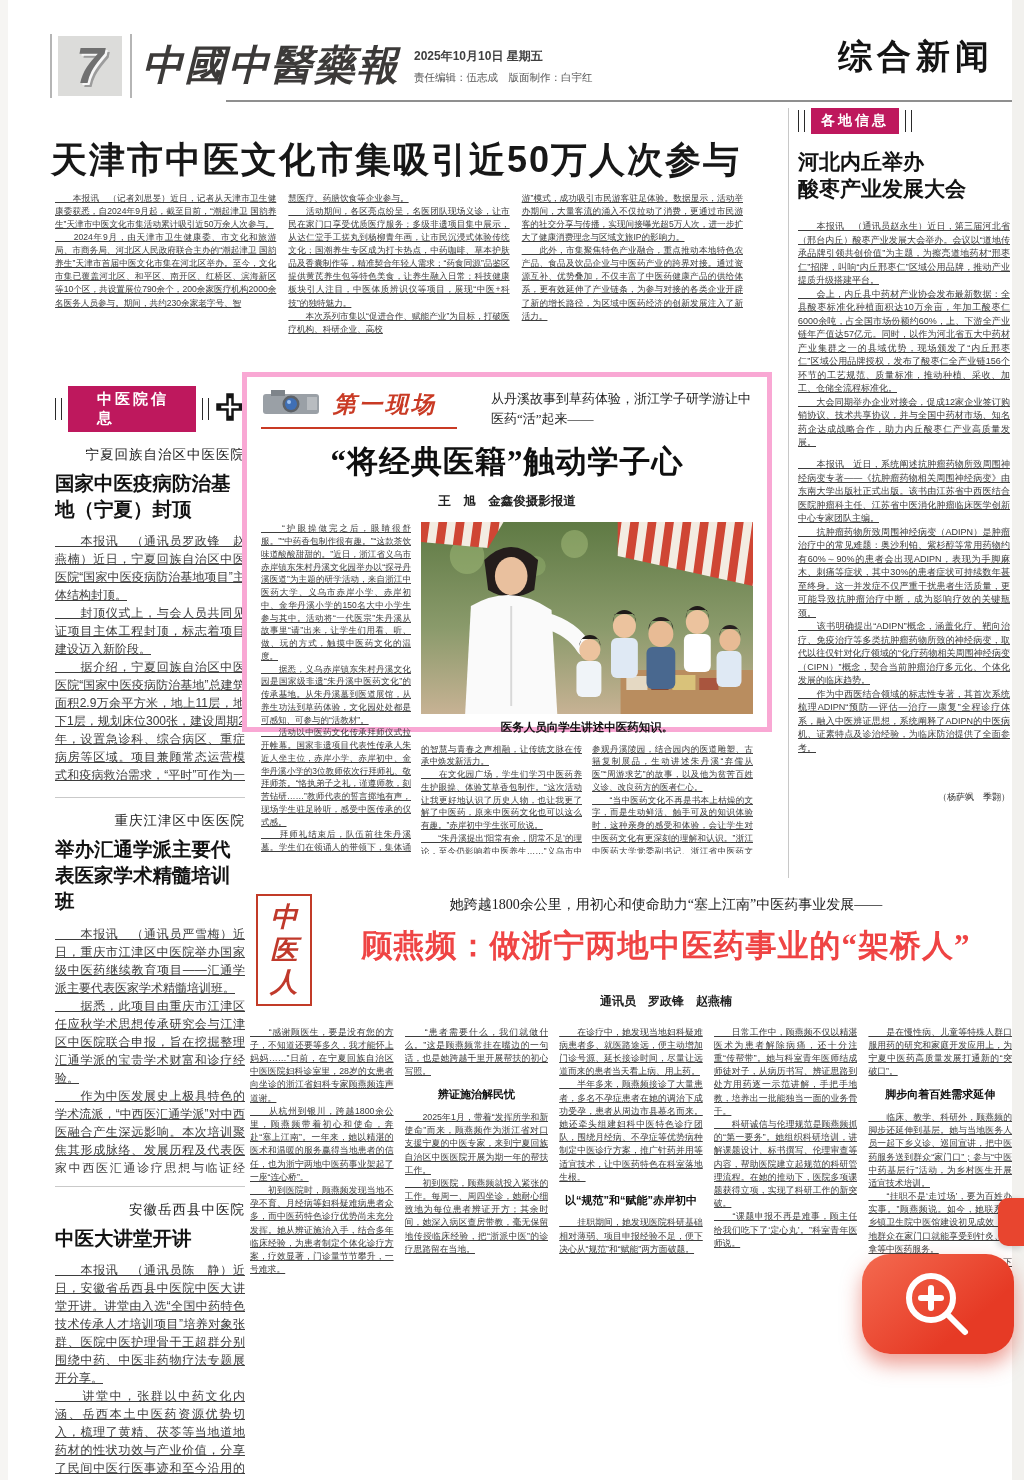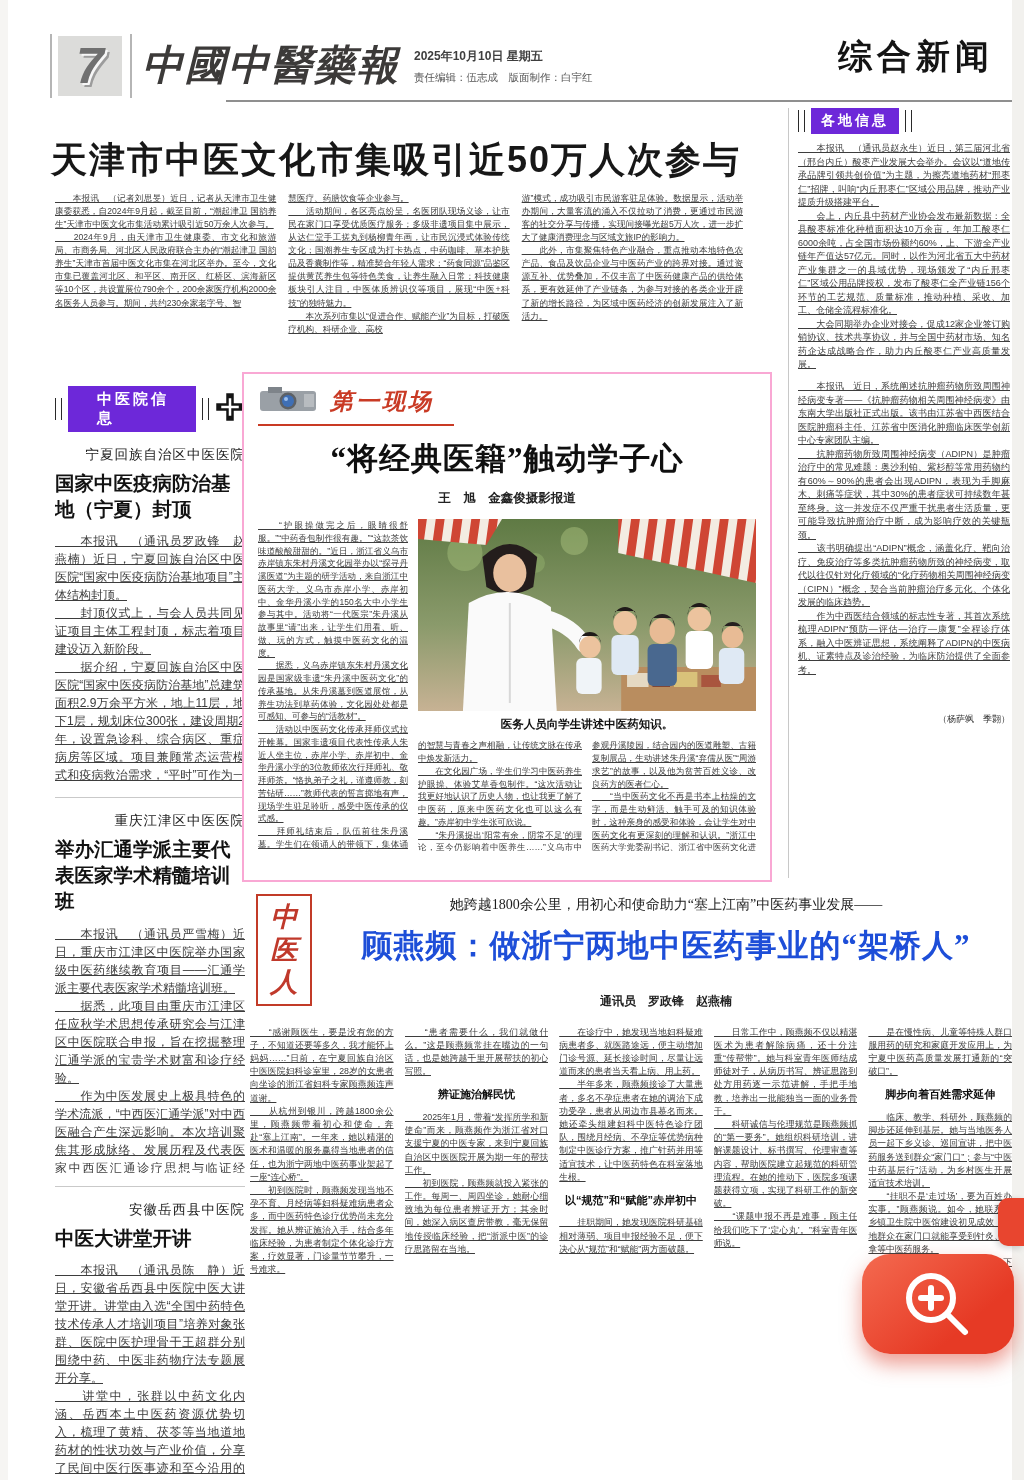--- a/index.html
+++ b/index.html
@@ -30,21 +30,21 @@
   
   .lead-headline{position:absolute;left:50px;top:112px;width:692px;text-align:center;
                  font-size:36px;font-weight:900;letter-spacing:2px;color:#171717;}
   .lead-cols{position:absolute;left:55px;top:192px;width:688px;height:178px;display:flex;gap:12px;
              overflow:hidden;font-size:8.6px;line-height:1.52;}
   .lead-col{flex:1;}
 
   
   .badge-row{display:flex;align-items:center;gap:6px;}
   .dbar{width:5px;height:22px;border-left:1px solid #2a2a2a;border-right:1px solid #2a2a2a;}
-  .badge-box{background:#6d28d9;color:#fff;font-weight:700;letter-spacing:3px;padding:4px 10px;}
+  .badge-box{background:#be185d;color:#fff;font-weight:700;letter-spacing:3px;padding:4px 10px;}
 
   
   #hospital{position:absolute;left:55px;top:386px;width:190px;height:1094px;overflow:hidden;}
   #hospital .badge-box{font-size:15px;padding-left:29px;}
   .side-article .kicker{margin-top:14px;text-align:right;font-size:13.5px;color:#222;letter-spacing:1px;}
   .side-title{font-size:19.5px;font-weight:900;color:#121212;line-height:1.32;margin:7px 0 10px;}
   .side-body{font-size:12px;line-height:1.5;overflow:hidden;}
   .h-a1{height:252px;} .h-a2{height:248px;} .h-a3{height:262px;}
   .side-div{border:none;border-top:1px solid #c9c9c9;margin:13px 0 2px;}
 
@@ -52,22 +52,22 @@
   .vrule{position:absolute;left:788px;top:108px;width:1px;height:770px;background:#c8c8c8;}
   #local{position:absolute;left:798px;top:108px;width:212px;height:772px;overflow:hidden;}
   #local .badge-box{font-size:14px;}
   .local-title{font-size:21px;font-weight:900;line-height:1.3;color:#121212;margin-top:14px;}
   .local-title2{font-size:20px;font-weight:900;line-height:1.32;color:#121212;margin-top:14px;}
   .local-body{font-size:9px;line-height:1.5;margin-top:8px;overflow:hidden;}
   .l-a1{height:230px;} .l-a2{height:330px;}
   .credit{text-align:right;font-size:9px;color:#333;margin-top:3px;}
 
   
-  #first-scene{position:absolute;left:242px;top:372px;width:530px;height:510px;background:#fff;
-               border:2px solid #f9a8d4;box-sizing:border-box;padding:10px 14px;}
+  #first-scene{position:absolute;left:242px;top:372px;width:530px;height:360px;background:#fff;
+               border:5px solid #f9a8d4;box-sizing:border-box;padding:10px 14px;}
   .fs-head{display:flex;}
   .fs-badge{width:206px;flex:none;}
   .fs-badge-top{display:flex;align-items:center;gap:8px;}
   .fs-badge-text{font-family:"Liberation Serif","DejaVu Serif",serif;font-style:italic;font-weight:900;
                  font-size:23px;color:#c93a24;letter-spacing:3px;}
   .fs-underline{width:196px;height:2px;background:#c93a24;margin-top:6px;}
   .fs-leadin{flex:1;font-family:"Liberation Serif","DejaVu Serif",serif;font-size:13px;line-height:1.55;
              color:#1d1d1d;padding:2px 0 0 24px;}
   .fs-title{text-align:center;font-family:"Liberation Serif","DejaVu Serif",serif;font-size:31px;font-weight:900;
             color:#0f0f0f;margin:12px 0 0;letter-spacing:1px;}
@@ -84,21 +84,21 @@
   
   #profile{position:absolute;left:250px;top:886px;width:762px;height:594px;overflow:hidden;}
   .profile-badge{position:absolute;left:6px;top:8px;width:56px;height:112px;border:2px solid #c23b28;
                  box-sizing:border-box;display:flex;flex-direction:column;align-items:center;justify-content:center;
                  font-family:"Liberation Serif","DejaVu Serif",serif;font-weight:900;font-style:italic;
                  color:#c0392b;font-size:27px;line-height:1.2;}
   .profile-head{margin-left:72px;width:688px;text-align:center;}
   .profile-leadin{font-family:"Liberation Serif","DejaVu Serif",serif;font-size:14px;color:#1c1c1c;
                   line-height:1.5;margin-top:8px;}
   .profile-title{font-family:"Liberation Serif","DejaVu Serif",serif;font-size:31px;font-weight:900;
-                 color:#1d4ed8;margin-top:10px;letter-spacing:1px;}
+                 color:#ef4444;margin-top:10px;letter-spacing:1px;}
   .profile-byline{font-size:12px;color:#222;margin-top:11px;font-weight:700;}
   .profile-cols{margin-top:16px;display:flex;gap:11px;height:438px;overflow:hidden;
                 font-size:8.8px;line-height:1.5;}
   .p-col{flex:1;overflow:hidden;}
   .p-subhead{font-size:11px;font-weight:800;text-align:center;margin:8px 0;color:#0f0f0f;}
 
   
   .fab-tab{position:absolute;left:998px;top:1198px;width:26px;height:48px;background:#e8452f;
            border-radius:10px 0 0 10px;box-shadow:-2px 2px 6px rgba(0,0,0,.18);border:none;cursor:pointer;}
   .fab{position:absolute;left:862px;top:1254px;width:152px;height:100px;border:none;border-radius:28px;
@@ -192,20 +192,21 @@
               <rect x="46" y="10" width="10" height="13" fill="#b8bcc0"></rect>
               <circle cx="30" cy="17" r="8.5" fill="#5d6166"></circle>
               <circle cx="30" cy="17" r="6" fill="#3f6fb5"></circle>
               <circle cx="28" cy="15" r="2" fill="#9cc0ee"></circle>
             </svg>
           </span>
           <span class="fs-badge-text">第一现场</span>
         </div>
         <div class="fs-underline"></div>
       </div>
+      <div class="fs-leadin">从丹溪故事到草药体验，浙江学子研学游让中医药“活”起来——</div>
     </div>
     <h2 class="fs-title">“将经典医籍”触动学子心</h2>
     <div class="fs-byline">王　旭　金鑫俊摄影报道</div>
 
     <div class="fs-cols">
       <div class="fs-col1 body-text">　　“护眼操做完之后，眼睛很舒服。”“中药香包制作很有趣。”“这款茶饮味道酸酸甜甜的。”近日，浙江省义乌市赤岸镇东朱村丹溪文化园举办以“探寻丹溪医道”为主题的研学活动，来自浙江中医药大学、义乌市赤岸小学、赤岸初中、金华丹溪小学的150名大中小学生参与其中。活动将“一代医宗”朱丹溪从故事里“请”出来，让学生们用看、听、做、玩的方式，触摸中医药文化的温度。
 　　据悉，义乌赤岸镇东朱村丹溪文化园是国家级非遗“朱丹溪中医药文化”的传承基地。从朱丹溪墓到医道展馆，从养生功法到草药体验，文化园处处都是可感知、可参与的“活教材”。
 　　活动以中医药文化传承拜师仪式拉开帷幕。国家非遗项目代表性传承人朱近人坐主位，赤岸小学、赤岸初中、金华丹溪小学的3位教师依次行拜师礼、敬拜师茶。“恪执弟子之礼，谨遵师教，刻苦钻研……”教师代表的誓言掷地有声，现场学生驻足聆听，感受中医传承的仪式感。
 　　拜师礼结束后，队伍前往朱丹溪墓。学生们在领诵人的带领下，集体诵读《丹溪颂》，在“古薄墓，出名医，元四家，朱丹溪……”的朗朗声中，学子们对这位“滋阴派”创始人的事迹记忆更深。随后，浙江中医药大学2024级中医学（国医丹溪传承创新班）学生现场诵读《格致余论·饮食色欲箴序》片段，将经典医籍</div>
       <div class="fs-right">
@@ -267,20 +268,24 @@
 
   <div class="vrule"></div>
   <aside id="local">
     <div class="badge-row">
       <span class="dbar"></span>
       <span class="badge-box">各地信息</span>
       <span class="dbar"></span>
     </div>
 
     <article>
+      <h2 class="local-title">
+        <span>河北内丘举办</span><br>
+        <span>酸枣产业发展大会</span>
+      </h2>
       <div class="local-body body-text l-a1">　　本报讯　（通讯员赵永生）近日，第三届河北省（邢台内丘）酸枣产业发展大会举办。会议以“道地传承品牌引领共创价值”为主题，为擦亮道地药材“邢枣仁”招牌，叫响“内丘邢枣仁”区域公用品牌，推动产业提质升级搭建平台。
 　　会上，内丘县中药材产业协会发布最新数据：全县酸枣标准化种植面积达10万余亩，年加工酸枣仁6000余吨，占全国市场份额约60%，上、下游全产业链年产值达57亿元。同时，以作为河北省五大中药材产业集群之一的县域优势，现场颁发了“内丘邢枣仁”区域公用品牌授权，发布了酸枣仁全产业链156个环节的工艺规范、质量标准，推动种植、采收、加工、仓储全流程标准化。
 　　大会同期举办企业对接会，促成12家企业签订购销协议、技术共享协议，并与全国中药材市场、知名药企达成战略合作，助力内丘酸枣仁产业高质量发展。</div>
     </article>
 
     <article>
       <div class="local-body body-text l-a2">　　本报讯　近日，系统阐述抗肿瘤药物所致周围神经病变专著——《抗肿瘤药物相关周围神经病变》由东南大学出版社正式出版。该书由江苏省中西医结合医院肿瘤科主任、江苏省中医消化肿瘤临床医学创新中心专家团队主编。
 　　抗肿瘤药物所致周围神经病变（ADIPN）是肿瘤治疗中的常见难题：奥沙利铂、紫杉醇等常用药物约有60%～90%的患者会出现ADIPN，表现为手脚麻木、刺痛等症状，其中30%的患者症状可持续数年甚至终身。这一并发症不仅严重干扰患者生活质量，更可能导致抗肿瘤治疗中断，成为影响疗效的关键瓶颈。
 　　该书明确提出“ADIPN”概念，涵盖化疗、靶向治疗、免疫治疗等多类抗肿瘤药物所致的神经病变，取代以往仅针对化疗领域的“化疗药物相关周围神经病变（CIPN）”概念，契合当前肿瘤治疗多元化、个体化发展的临床趋势。
 　　作为中西医结合领域的标志性专著，其首次系统梳理ADIPN“预防—评估—治疗—康复”全程诊疗体系，融入中医辨证思想，系统阐释了ADIPN的中医病机、证素特点及诊治经验，为临床防治提供了全面参考。</div>

